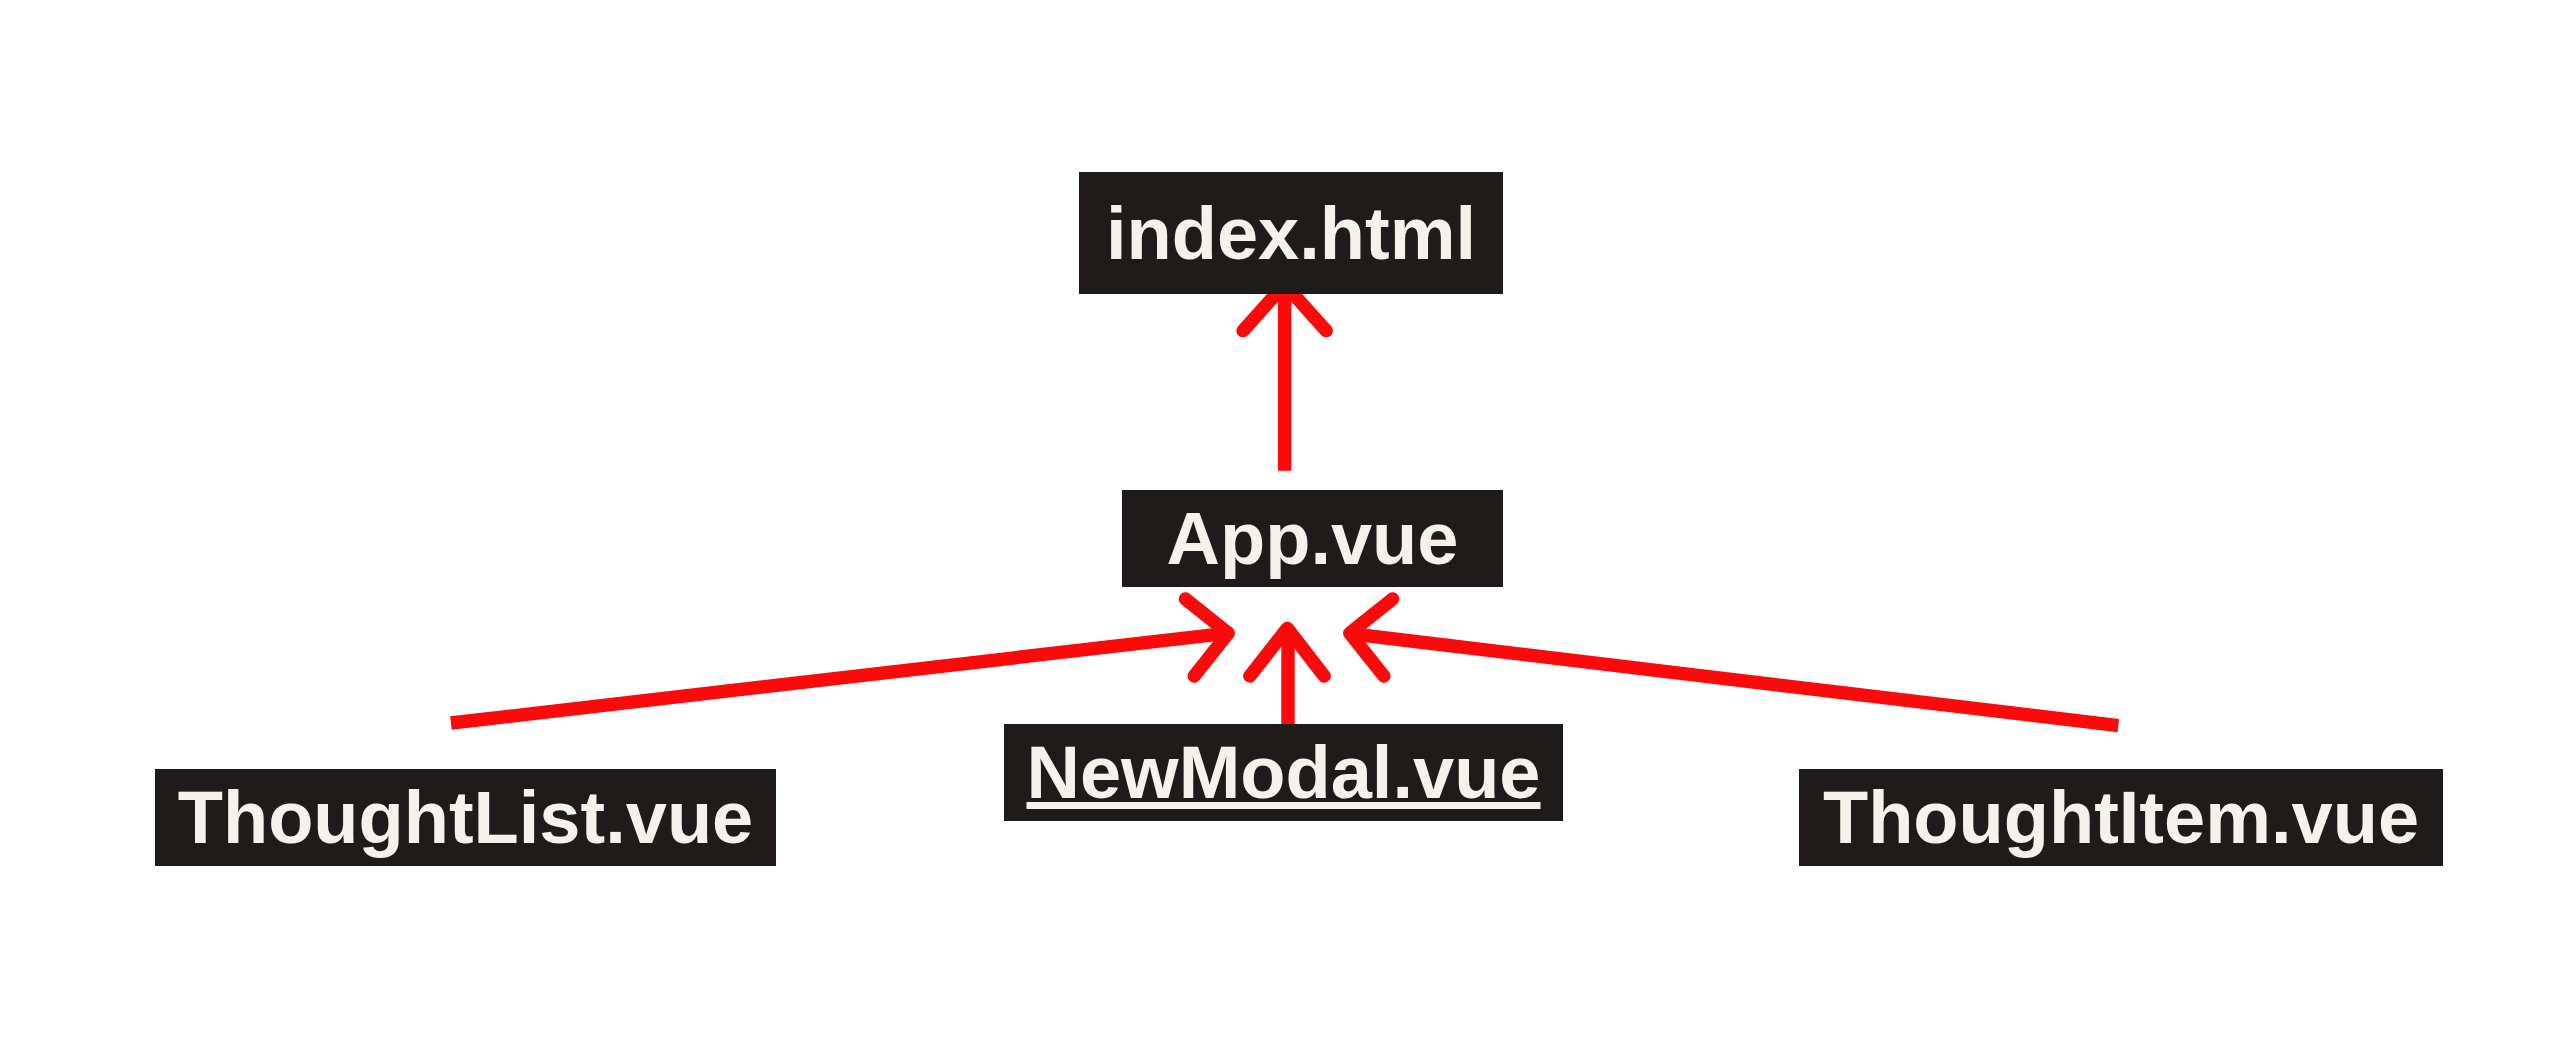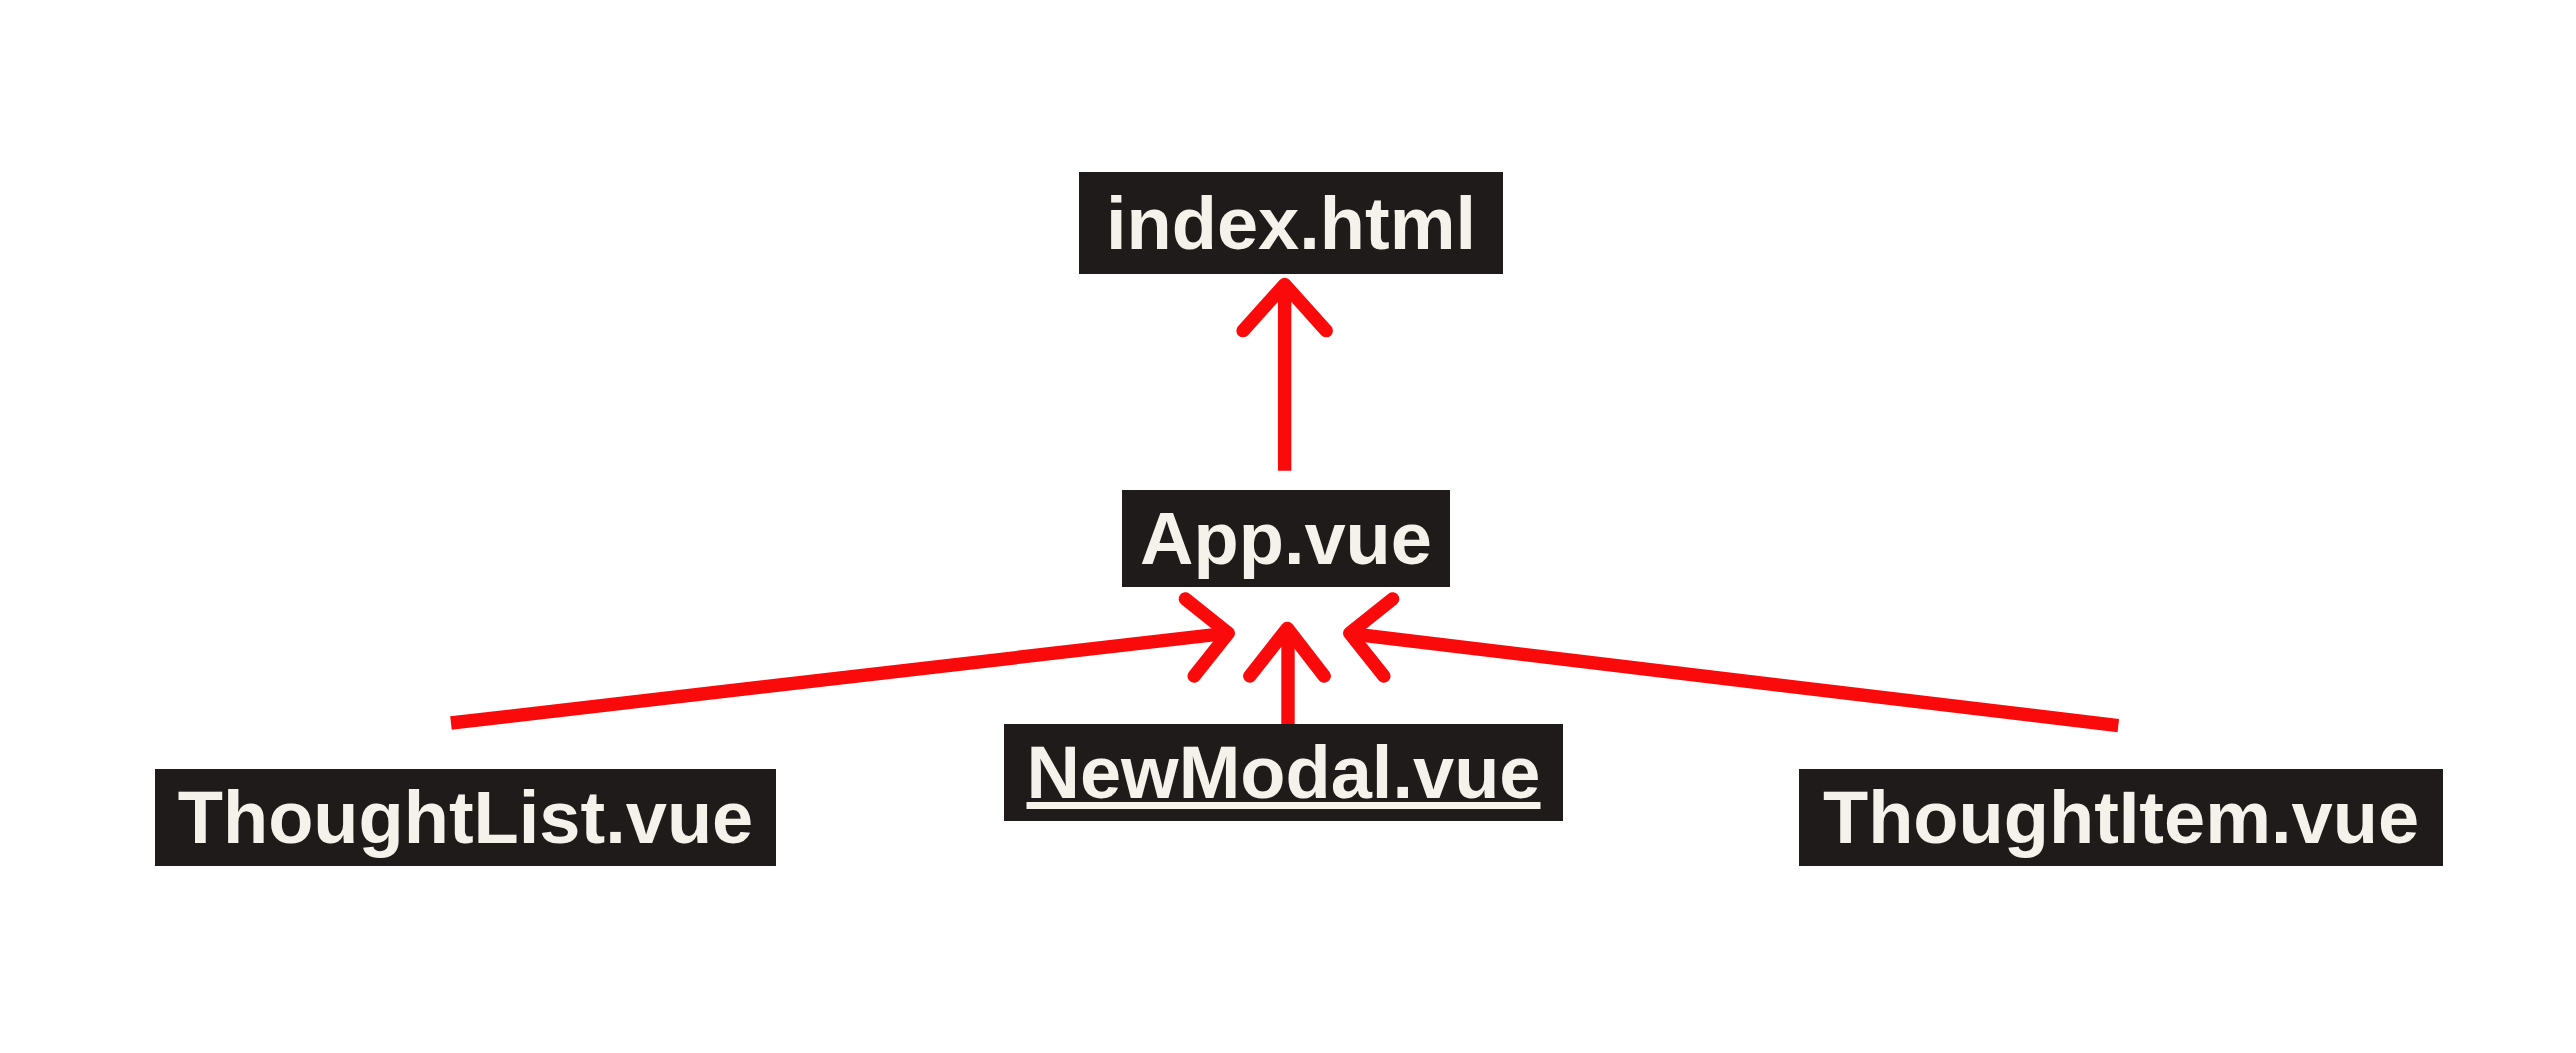--- a/index.html
+++ b/index.html
@@ -45,22 +45,22 @@
     background:var(--node-bg);
     color:var(--node-text);
     font-size:74px;
     font-weight:700;
     display:flex;
     align-items:center;
     justify-content:center;
     white-space:nowrap;
     letter-spacing:0;
   }
-  .node-index{left:1079px;top:172px;width:424px;height:102px;}
-  .node-app{left:1122px;top:490px;width:328px;height:97px;}
+  .node-index{left:1079px;top:172px;width:424px;height:122px;}
+  .node-app{left:1122px;top:490px;width:381px;height:97px;}
   .node-thoughtlist{left:140px;top:769px;width:621px;height:97px;margin-left:15px;}
   .node-newmodal{left:1004px;top:724px;width:559px;height:97px;text-decoration:underline;}
   .node-thoughtitem{left:1799px;top:769px;width:644px;height:97px;}
 </style>
 </head>
 <body>
 
 <div class="canvas">
 
   <svg class="edges" viewBox="0 0 3840 1570" xmlns="http://www.w3.org/2000/svg">

